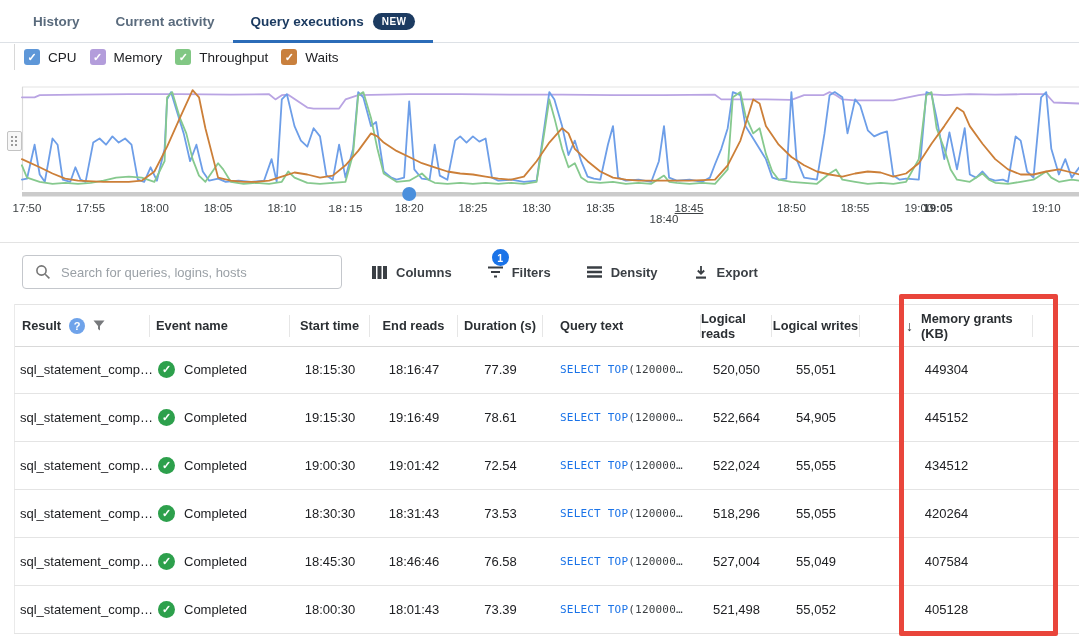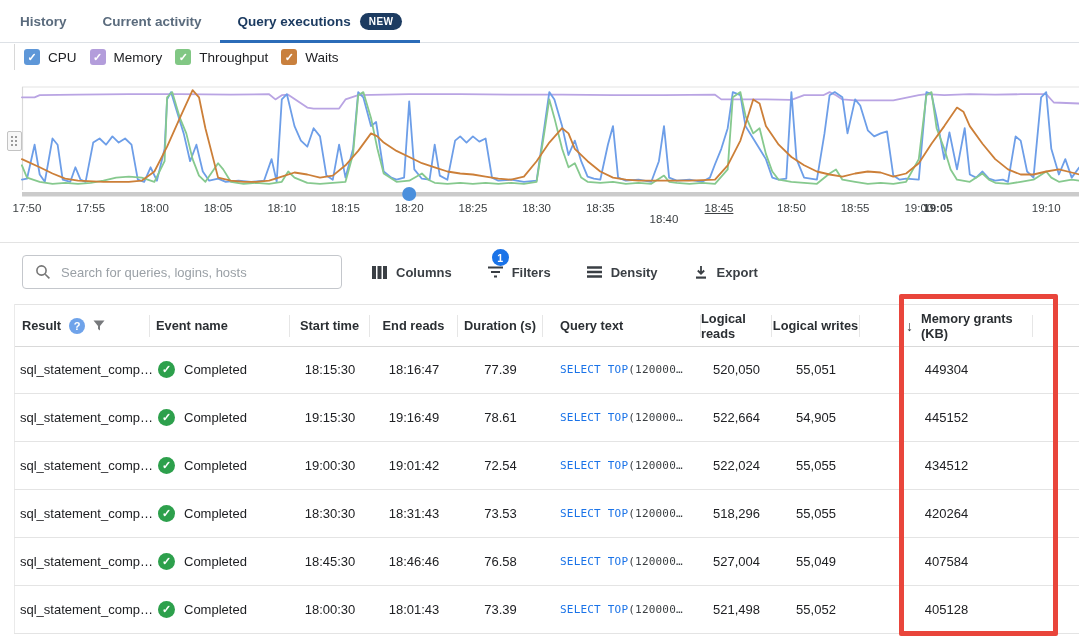--- a/index.html
+++ b/index.html
@@ -1,20 +1,20 @@
 <!DOCTYPE html>
 <html><head>
 <meta charset="utf-8">
 <style>
   html,body{margin:0;padding:0;background:#fff;}
   .stage{position:relative;width:1079px;height:644px;background:#fff;overflow:hidden;
          font-family:"Liberation Sans",sans-serif;color:#202124;}
   
   .tabbar{position:absolute;top:0;left:0;right:0;height:42px;border-bottom:1px solid #dde1e6;
-          display:flex;align-items:flex-end;padding-left:2px;background:#fff;}
+          display:flex;align-items:flex-end;padding-left:15px;background:#fff;}
   .tab{height:42px;display:flex;align-items:center;gap:9px;padding:0 18px;font-size:13.5px;
        font-weight:700;color:#5a6b7d;cursor:pointer;position:relative;white-space:nowrap;}
   .tab.active{color:#1c3b61;}
   .tab.active::after{content:"";position:absolute;left:0;right:0;bottom:-1px;height:3px;background:#2b6cb8;}
   .badge-new{background:#1c3b61;color:#fff;font-size:10px;font-weight:700;padding:3px 9px;
              border-radius:10px;letter-spacing:.4px;}
   
   .legend{position:absolute;top:44px;left:14px;height:26px;display:flex;align-items:center;gap:13px;
           border-left:1px solid #d8d8d8;padding-left:9px;}
   .chk{display:flex;align-items:center;gap:8px;font-size:13.5px;color:#202124;cursor:pointer;}
@@ -113,27 +113,27 @@
     </svg>
   <div class="grip">
       <i></i>
     </div>
   <div class="axis" id="axis">
       <span style="left: 27px;">17:50</span>
       <span style="left: 90.7px;">17:55</span>
       <span style="left: 154.4px;">18:00</span>
       <span style="left: 218.1px;">18:05</span>
       <span style="left: 281.8px;">18:10</span>
-      <span style="left: 345.5px;">18:15</span>
+      <span style="left: 345.5px; font-family: Liberation Mono, monospace;">18:15</span>
       <span style="left: 409.2px;">18:20</span>
       <span style="left: 472.9px;">18:25</span>
       <span style="left: 536.6px;">18:30</span>
       <span style="left: 600.3px;">18:35</span>
       <span style="left: 664px; margin-top: 11px;">18:40</span>
-      <span style="left: 719px; text-decoration: underline;">18:45</span>
+      <span style="left: 689px; text-decoration: underline;">18:45</span>
       <span style="left: 791.4px;">18:50</span>
       <span style="left: 855.1px;">18:55</span>
       <span style="left: 918.8px;">19:00</span>
       <span style="left: 938px; font-weight: bold;">19:05</span>
       <span style="left: 1046.2px;">19:10</span>
     </div>
 
   <div class="divider"></div>
 
   <div class="toolbar">

